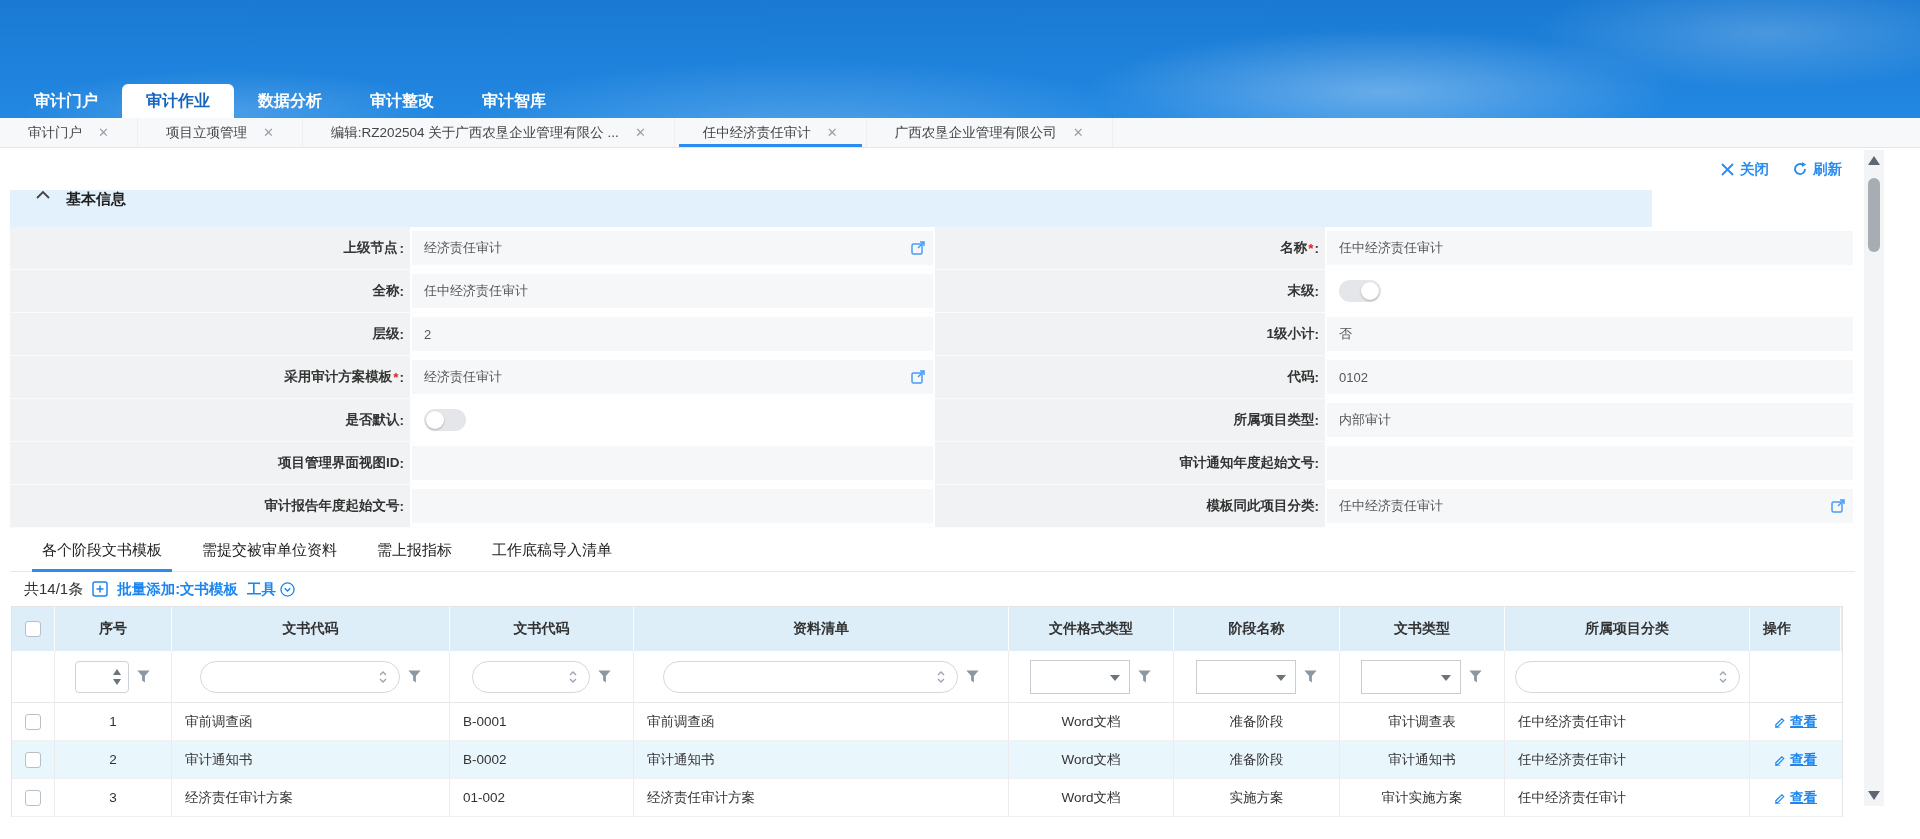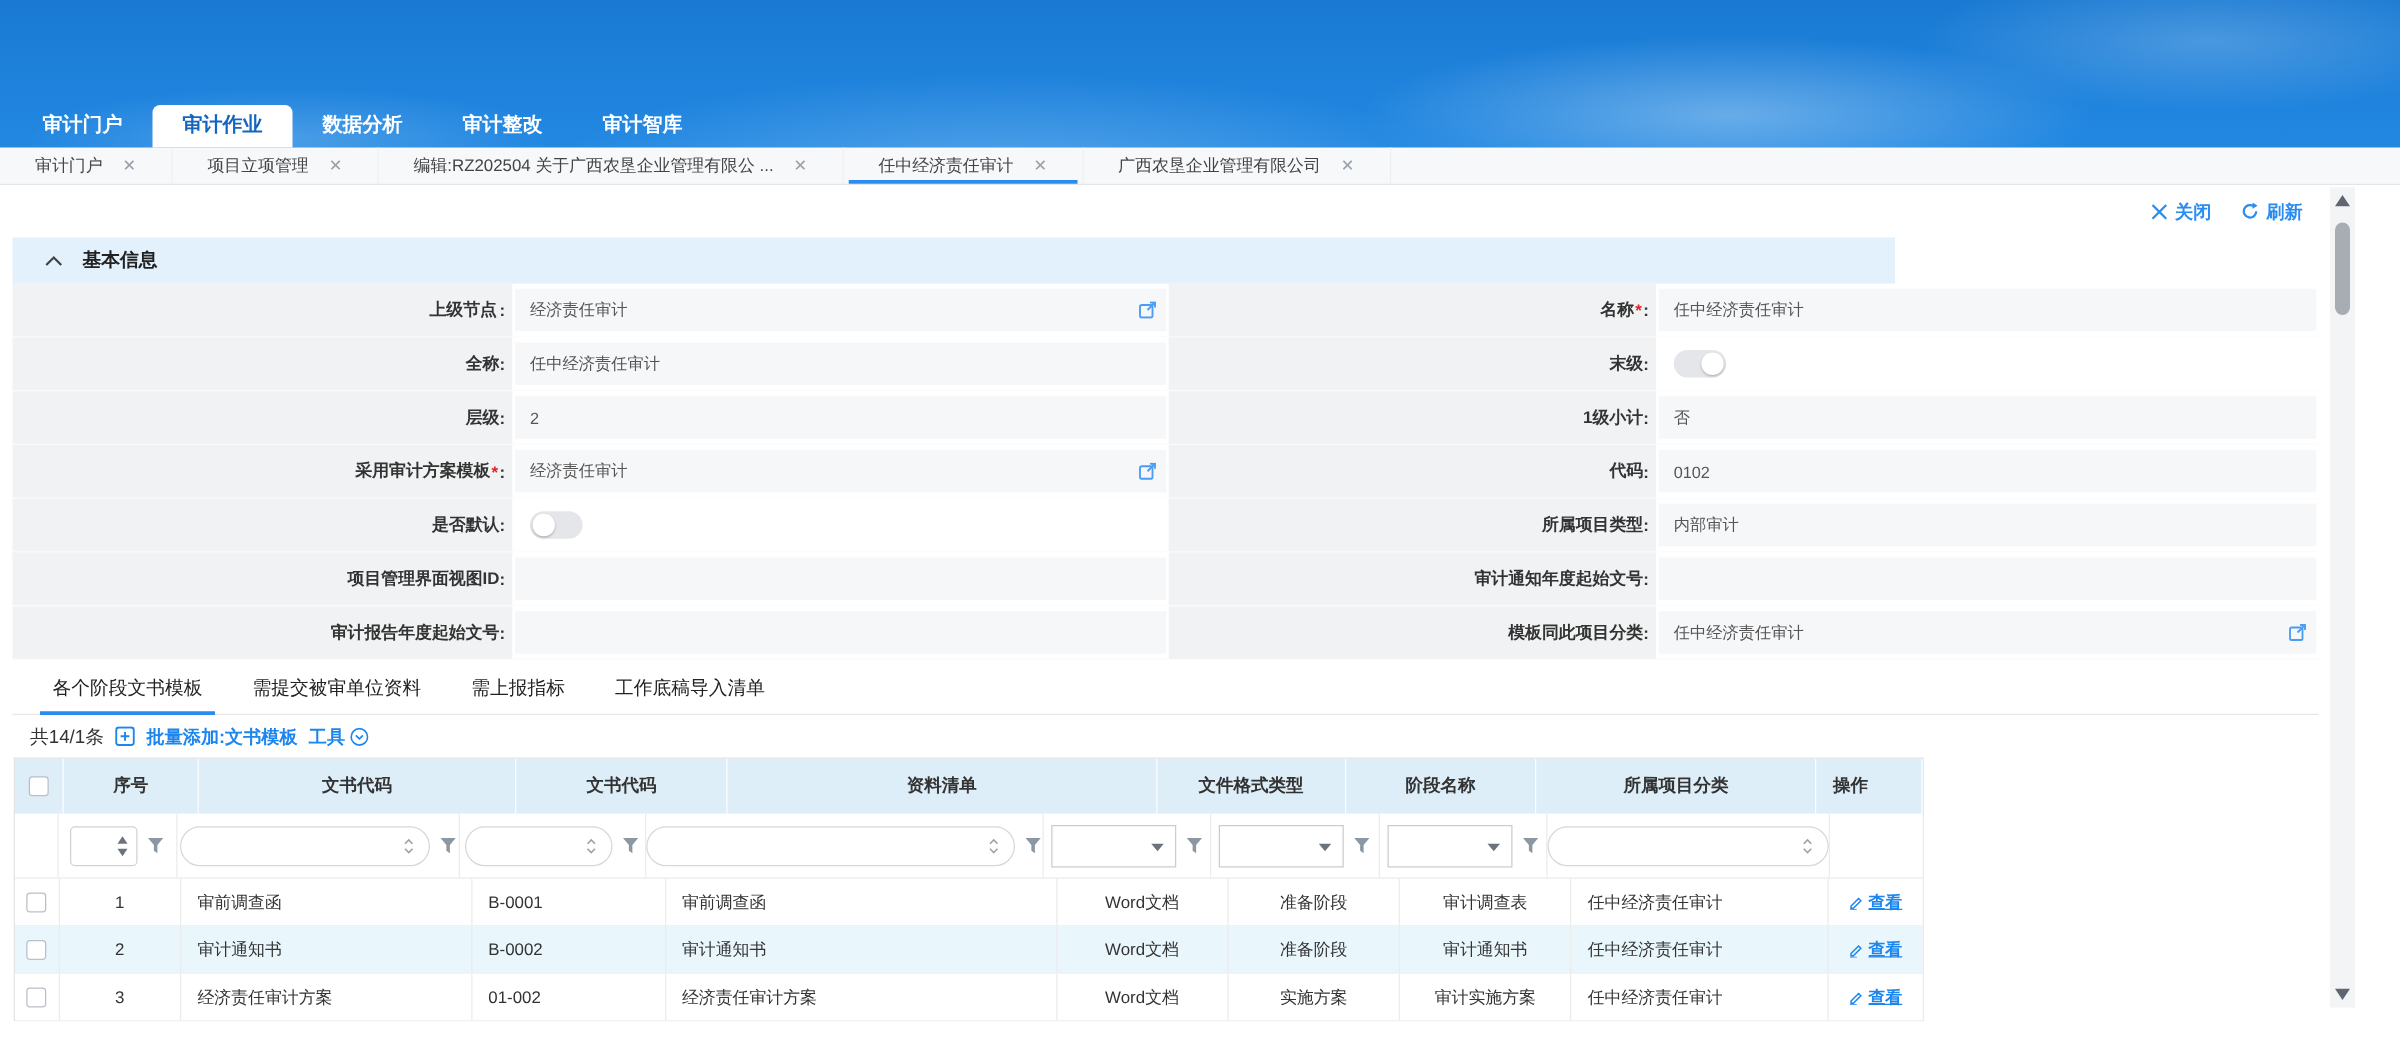--- a/index.html
+++ b/index.html
@@ -33,22 +33,22 @@
   .ptab.active::after { content:""; position:absolute; left:4px; right:4px; bottom:0;
     height:3px; background:#2a8bf0; }
 
   
   .content { position:relative; padding-left:10px; }
   .actions-row { height:42px; display:flex; align-items:center; justify-content:flex-end;
     gap:24px; padding-right:78px; }
   .act-link { display:flex; align-items:center; gap:6px; color:#2a8bf0; font-size:14.5px;
     font-weight:bold; cursor:pointer; }
 
-  .section-hdr { width:1506px; height:37px; background:#e2f1fc; display:flex;
-    align-items:center; gap:16px; padding-left:26px; }
+  .section-hdr { width:1642px; height:37px; background:#e2f1fc; display:flex;
+    align-items:flex-start; gap:16px; padding-left:26px; }
   .section-title { font-size:15px; font-weight:bold; color:#222; }
 
   
   .form { width:1845px; }
   .fr { display:flex; height:43px; }
   .flabel { background:#f1f2f3; display:flex; align-items:center; justify-content:flex-end;
     padding-right:6px; font-size:13.5px; font-weight:bold; color:#333; border-bottom:1px solid #fbfbfb; }
   .flabel.l { width:400px; } .flabel.r { width:390px; }
   .fval { background:#fff; padding:4px 2px; border-bottom:1px solid #fbfbfb; }
   .fval.l { width:525px; } .fval.r { width:530px; }
@@ -70,21 +70,21 @@
   .dtab.active::after { content:""; position:absolute; left:10px; right:10px; bottom:-1px;
     height:3px; background:#2a8bf0; }
 
   
   .tbl-toolbar { height:34px; display:flex; align-items:center; gap:9px; padding-left:14px; }
   .count { font-size:15px; color:#333; }
   .blue-bold { color:#1d86ee; font-size:14.5px; font-weight:bold; cursor:pointer; }
   .tool-wrap { display:flex; align-items:center; gap:4px; cursor:pointer; }
 
   
-  .table { width:1528px; margin-left:1px; border:1px solid #e2e4e7; border-bottom:none; }
+  .table { width:1832px; margin-left:1px; border:1px solid #e2e4e7; border-bottom:none; }
   .trow { display:flex; }
   .cell { display:flex; align-items:center; border-right:1px solid #ececec; }
   .cell:last-child { border-right:none;font-family:Liberation Mono, monospace; }
   .c0{width:43px;justify-content:center;} .c1{width:117px;justify-content:center;}
   .c2{width:278px;padding-left:13px;} .c3{width:184px;padding-left:13px;}
   .c4{width:375px;padding-left:13px;} .c5{width:165px;justify-content:center;}
   .c6{width:166px;justify-content:center;} .c7{width:165px;justify-content:center;}
   .c8{width:245px;padding-left:13px;} .c9{width:91px;justify-content:center;}
   .thead { background:#ddeef9; height:44px; }
   .thead .cell { border-right:1px solid rgba(255,255,255,.85); font-size:14px; font-weight:600;
@@ -379,20 +379,21 @@
     <div class="trow thead">
       <div class="cell c0">
           <span class="cb"></span>
         </div>
       <div class="cell c1">序号</div>
       <div class="cell c2">文书代码</div>
       <div class="cell c3">文书代码</div>
       <div class="cell c4">资料清单</div>
       <div class="cell c5">文件格式类型</div>
       <div class="cell c6">阶段名称</div>
+      <div class="cell c7">文书类型</div>
       <div class="cell c8">所属项目分类</div>
       <div class="cell c9">操作</div>
     </div>
 
     <div class="trow frow">
       <div class="cell c0"></div>
       <div class="cell c1">
         <span class="spinner">
             <span class="sp-up"></span>
             <span class="sp-dn"></span>

